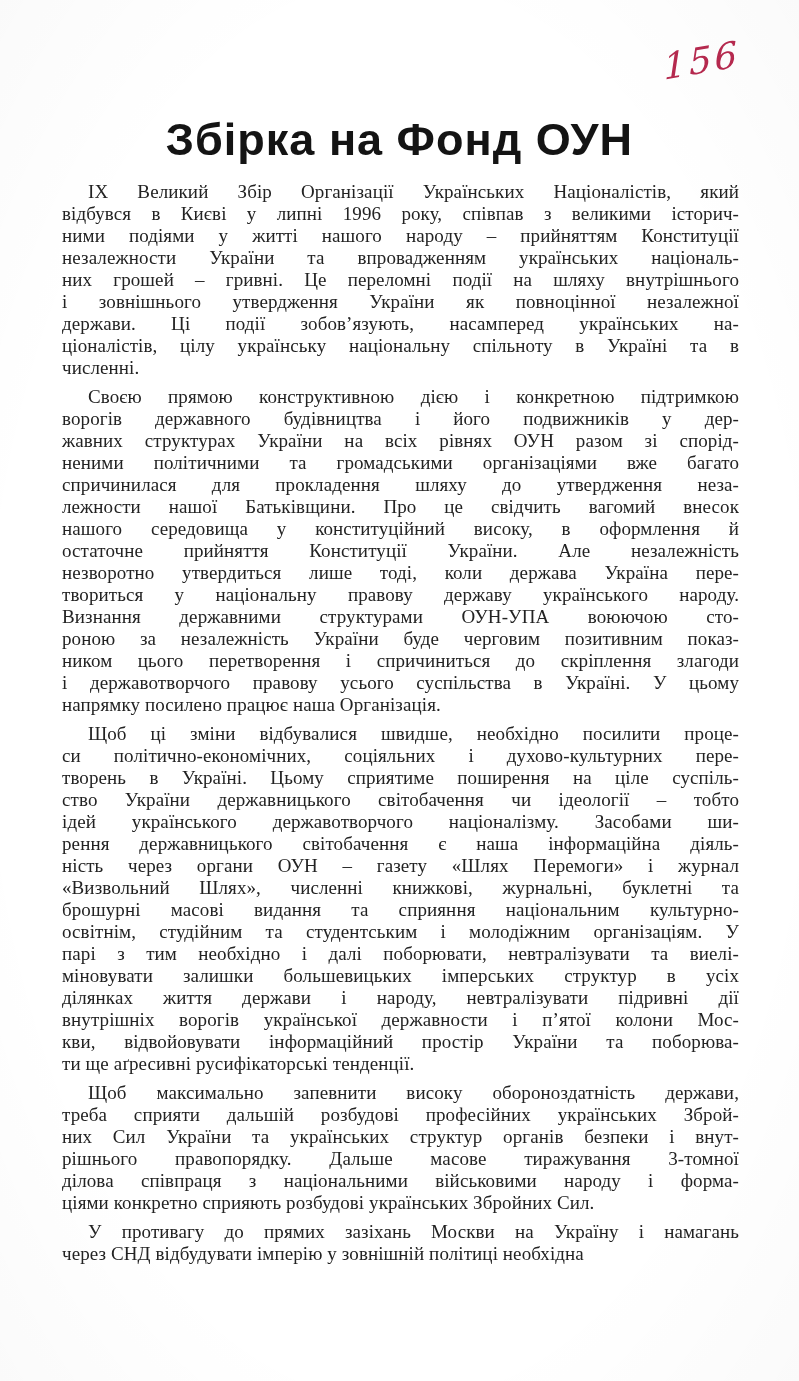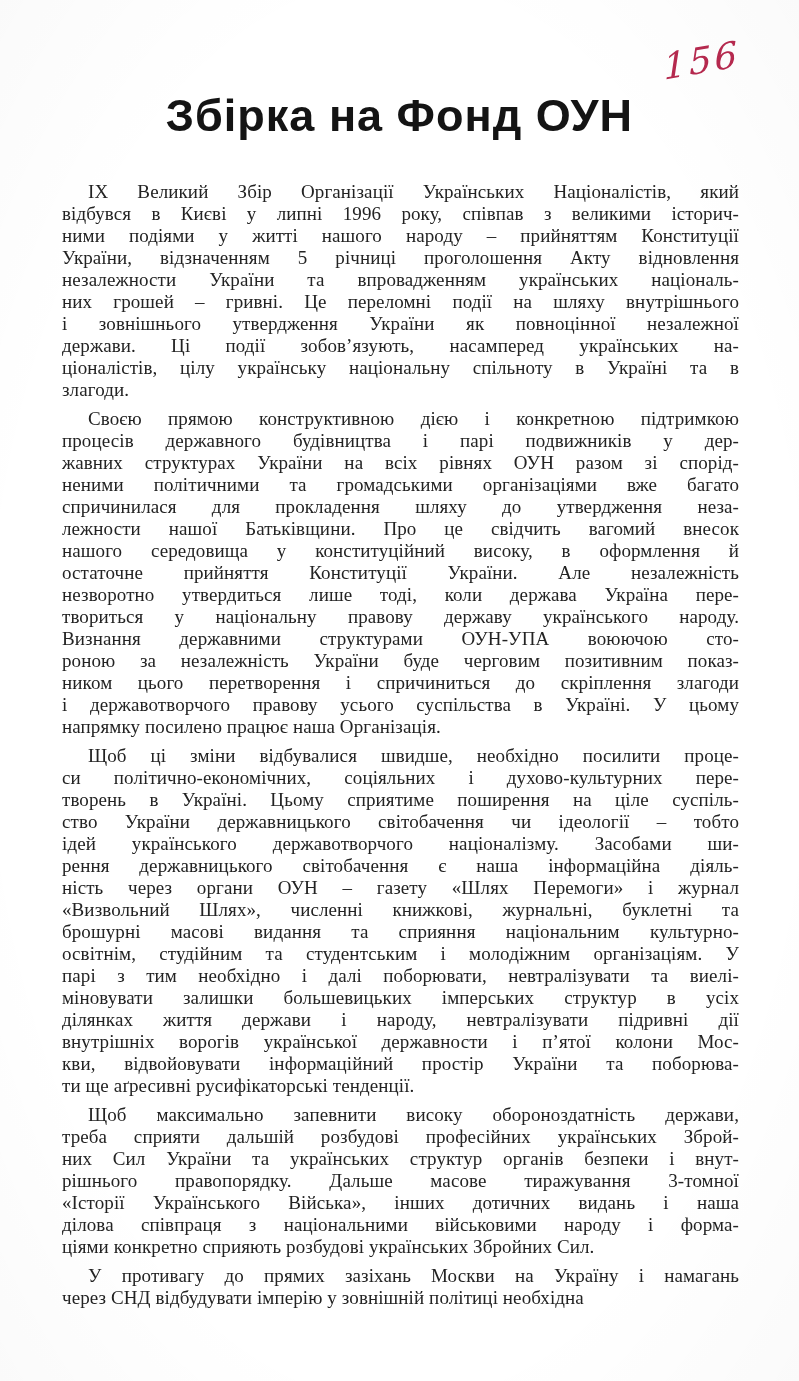--- a/index.html
+++ b/index.html
@@ -28,21 +28,21 @@
     right: 58px;
     font-family: "DejaVu Serif", serif;
     font-style: italic;
     font-size: 36px;
     letter-spacing: 3px;
     transform: rotate(-10deg) skewX(-8deg);
     color: var(--ink-pen, #b5294e);
   }
   h1.doc-title {
     margin: 0;
-    padding-top: 90px;
+    padding-top: 114px;
     text-align: center;
     font-family: "Liberation Sans", sans-serif;
     font-weight: bold;
     font-size: 45px;
     letter-spacing: 1px;
     color: #141414;
   }
   .body-text {
     position: absolute;
     left: 62px;
@@ -73,31 +73,30 @@
 <div class="scan-page">
   <div class="page-number-handwritten">156</div>
 
   <h1 class="doc-title">Збірка на Фонд ОУН</h1>
 
   <div class="body-text">
       <div class="para">
         <div class="line indent">IX Великий Збір Організації Українських Націоналістів, який</div>
         <div class="line">відбувся в Києві у липні 1996 року, співпав з великими історич-</div>
         <div class="line">ними подіями у житті нашого народу – прийняттям Конституції</div>
-        <div class="line">України, відзначенням 5 річниці проголошення Акту відновлення</div>
         <div class="line">незалежности України та впровадженням українських національ-</div>
         <div class="line">них грошей – гривні. Це переломні події на шляху внутрішнього</div>
         <div class="line">і зовнішнього утвердження України як повноцінної незалежної</div>
         <div class="line">держави. Ці події зобов’язують, насамперед українських на-</div>
         <div class="line">ціоналістів, цілу українську національну спільноту в Україні та в</div>
-        <div class="line last">злагоди.</div>
+        <div class="line last">численні.</div>
       </div>
       <div class="para">
         <div class="line indent">Своєю прямою конструктивною дією і конкретною підтримкою</div>
-        <div class="line">процесів державного будівництва і парі подвижників у дер-</div>
+        <div class="line">ворогів державного будівництва і його подвижників у дер-</div>
         <div class="line">жавних структурах України на всіх рівнях ОУН разом зі спорід-</div>
         <div class="line">неними політичними та громадськими організаціями вже багато</div>
         <div class="line">спричинилася для прокладення шляху до утвердження неза-</div>
         <div class="line">лежности нашої Батьківщини. Про це свідчить вагомий внесок</div>
         <div class="line">нашого середовища у конституційний високу, в оформлення й</div>
         <div class="line">остаточне прийняття Конституції України. Але незалежність</div>
         <div class="line">незворотно утвердиться лише тоді, коли держава Україна пере-</div>
         <div class="line">твориться у національну правову державу українського народу.</div>
         <div class="line">Визнання державними структурами ОУН-УПА воюючою сто-</div>
         <div class="line">роною за незалежність України буде черговим позитивним показ-</div>
@@ -121,21 +120,20 @@
         <div class="line">ділянках життя держави і народу, невтралізувати підривні дії</div>
         <div class="line">внутрішніх ворогів української державности і п’ятої колони Мос-</div>
         <div class="line">кви, відвойовувати інформаційний простір України та поборюва-</div>
         <div class="line last">ти ще аґресивні русифікаторські тенденції.</div>
       </div>
       <div class="para">
         <div class="line indent">Щоб максимально запевнити високу обороноздатність держави,</div>
         <div class="line">треба сприяти дальшій розбудові професійних українських Зброй-</div>
         <div class="line">них Сил України та українських структур органів безпеки і внут-</div>
         <div class="line">рішнього правопорядку. Дальше масове тиражування 3-томної</div>
-        <div class="line">«Історії Українського Війська», інших дотичних видань і наша</div>
         <div class="line">ділова співпраця з національними військовими народу і форма-</div>
         <div class="line last">ціями конкретно сприяють розбудові українських Збройних Сил.</div>
       </div>
       <div class="para">
         <div class="line indent">У противагу до прямих зазіхань Москви на Україну і намагань</div>
         <div class="line last">через СНД відбудувати імперію у зовнішній політиці необхідна</div>
       </div>
     </div>
 </div>
 

